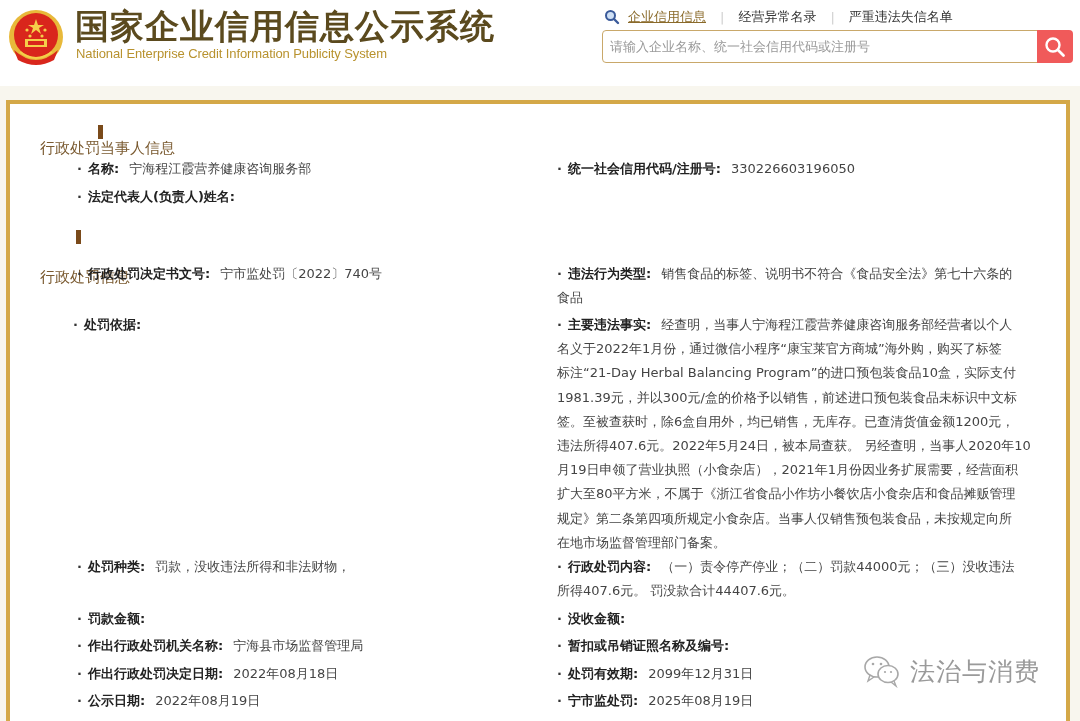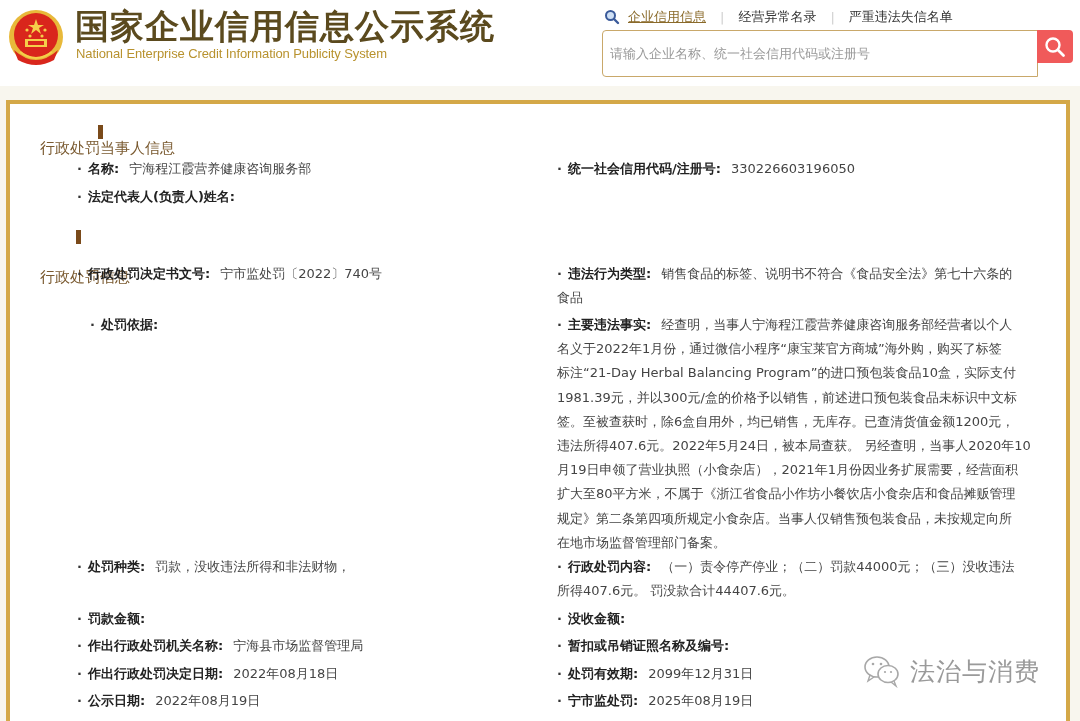--- a/index.html
+++ b/index.html
@@ -32,21 +32,21 @@
   }
   .nav {
     position: absolute; left: 604px; top: 7px; height: 20px;
     display: flex; align-items: center; font-size: 13px; color: #333;
     white-space: nowrap;
   }
   .nav .search-mini { width: 16px; height: 16px; margin-right: 8px; }
   .nav .link-active { color: #8a6a2a; text-decoration: underline; }
   .nav .sep { color: #cfcfcf; margin: 0 14px; }
   .search-box {
-    position: absolute; left: 602px; top: 30px; width: 436px; height: 47px;
+    position: absolute; left: 602px; top: 30px; width: 436px; height: 33px;
     border: 1px solid #c9a86a; border-radius: 4px 0 0 4px; background: #fff;
     display: flex; align-items: center; padding-left: 7px;
   }
   .search-box input {
     border: none; outline: none; width: 100%; height: 100%;
     font-size: 13px; color: #333; background: transparent;
     font-family: "DejaVu Sans", sans-serif;
   }
   .search-box input::placeholder { color: #999; }
   .search-btn {
@@ -159,21 +159,21 @@
 </div>
 
 <div class="field" style="left:57px; top:262px;">
   <span class="dot">·</span><span class="label">行政处罚决定书文号:</span><span class="value">宁市监处罚〔2022〕740号</span>
 </div>
 <div class="field" style="left:537px; top:262px; width:490px;">
   <div><span class="dot">·</span><span class="label">违法行为类型:</span><span class="value">销售食品的标签、说明书不符合《食品安全法》第七十六条的</span></div>
   <div class="value">食品</div>
 </div>
 
-<div class="field" style="left:70px; top:313px;text-align:center;">
+<div class="field" style="left:53px; top:313px;text-align:center;">
   <span class="dot">·</span><span class="label">处罚依据:</span><span class="value"></span>
 </div>
 <div class="field" style="left:537px; top:313px; width:500px;">
   <div><span class="dot">·</span><span class="label">主要违法事实:</span><span class="value">经查明，当事人宁海程江霞营养健康咨询服务部经营者以个人</span></div>
   <div class="value">名义于2022年1月份，通过微信小程序“康宝莱官方商城”海外购，购买了标签</div>
   <div class="value">标注“21-Day Herbal Balancing Program”的进口预包装食品10盒，实际支付</div>
   <div class="value">1981.39元，并以300元/盒的价格予以销售，前述进口预包装食品未标识中文标</div>
   <div class="value">签。至被查获时，除6盒自用外，均已销售，无库存。已查清货值金额1200元，</div>
   <div class="value">违法所得407.6元。2022年5月24日，被本局查获。 另经查明，当事人2020年10</div>
   <div class="value">月19日申领了营业执照（小食杂店），2021年1月份因业务扩展需要，经营面积</div>

